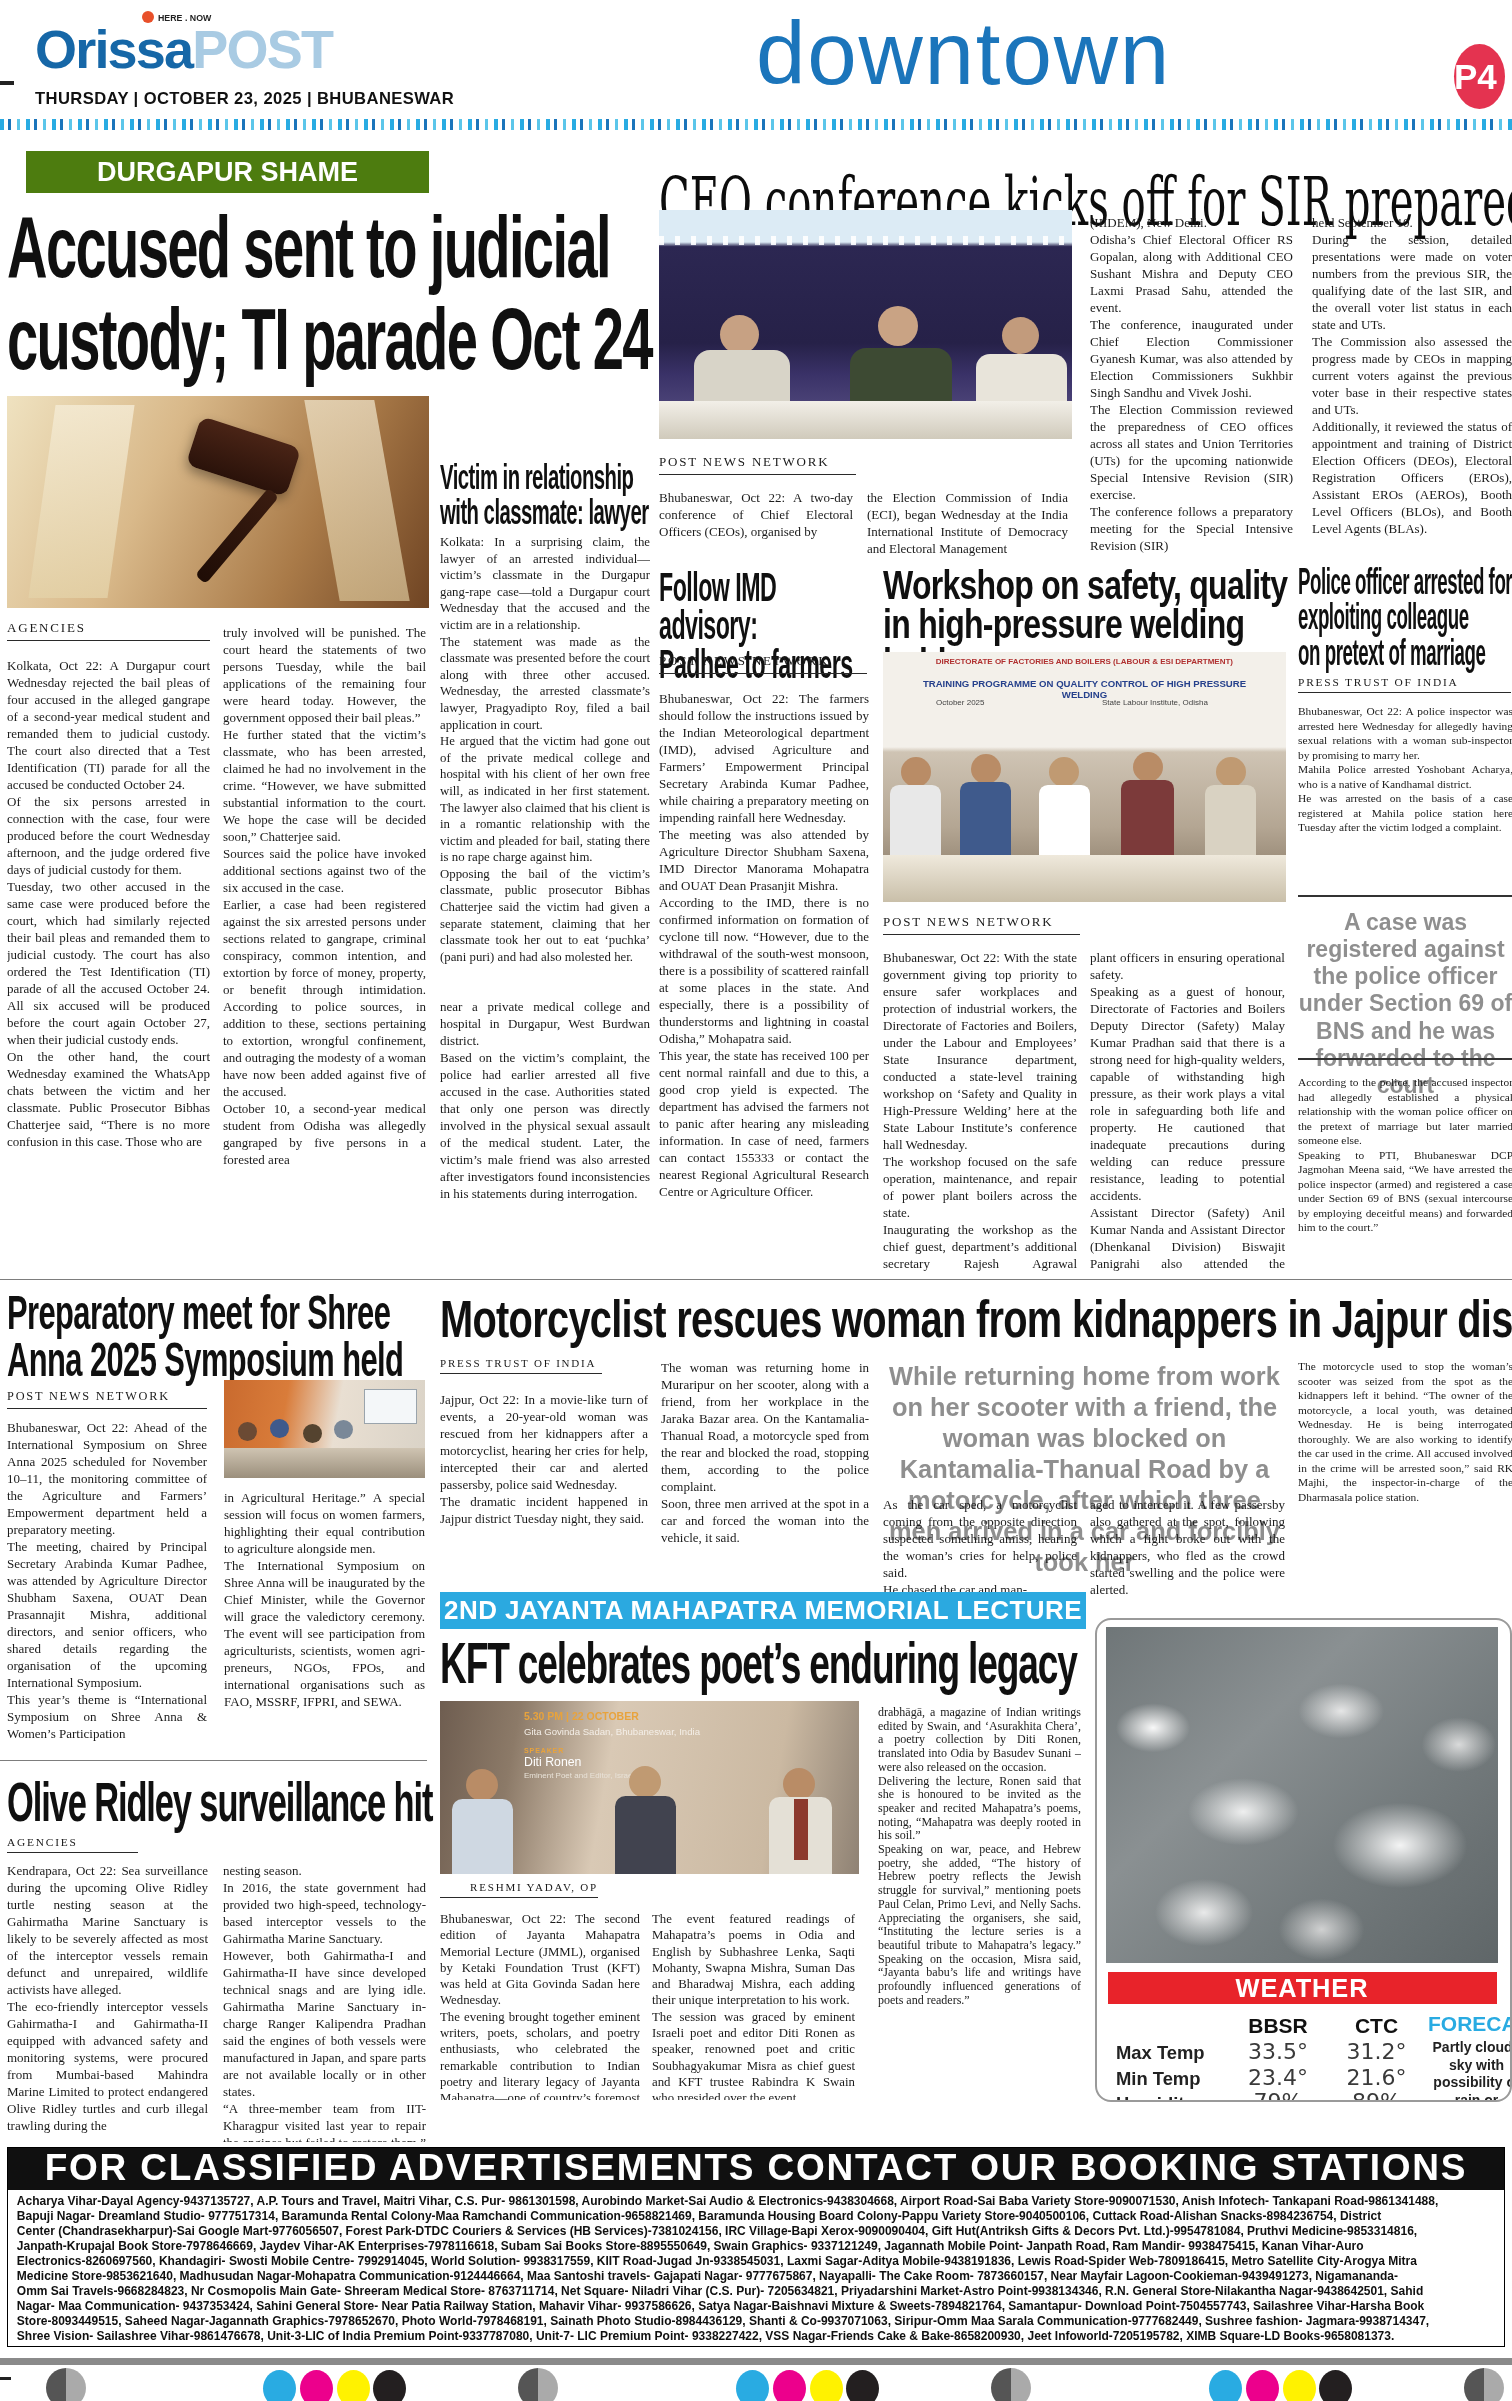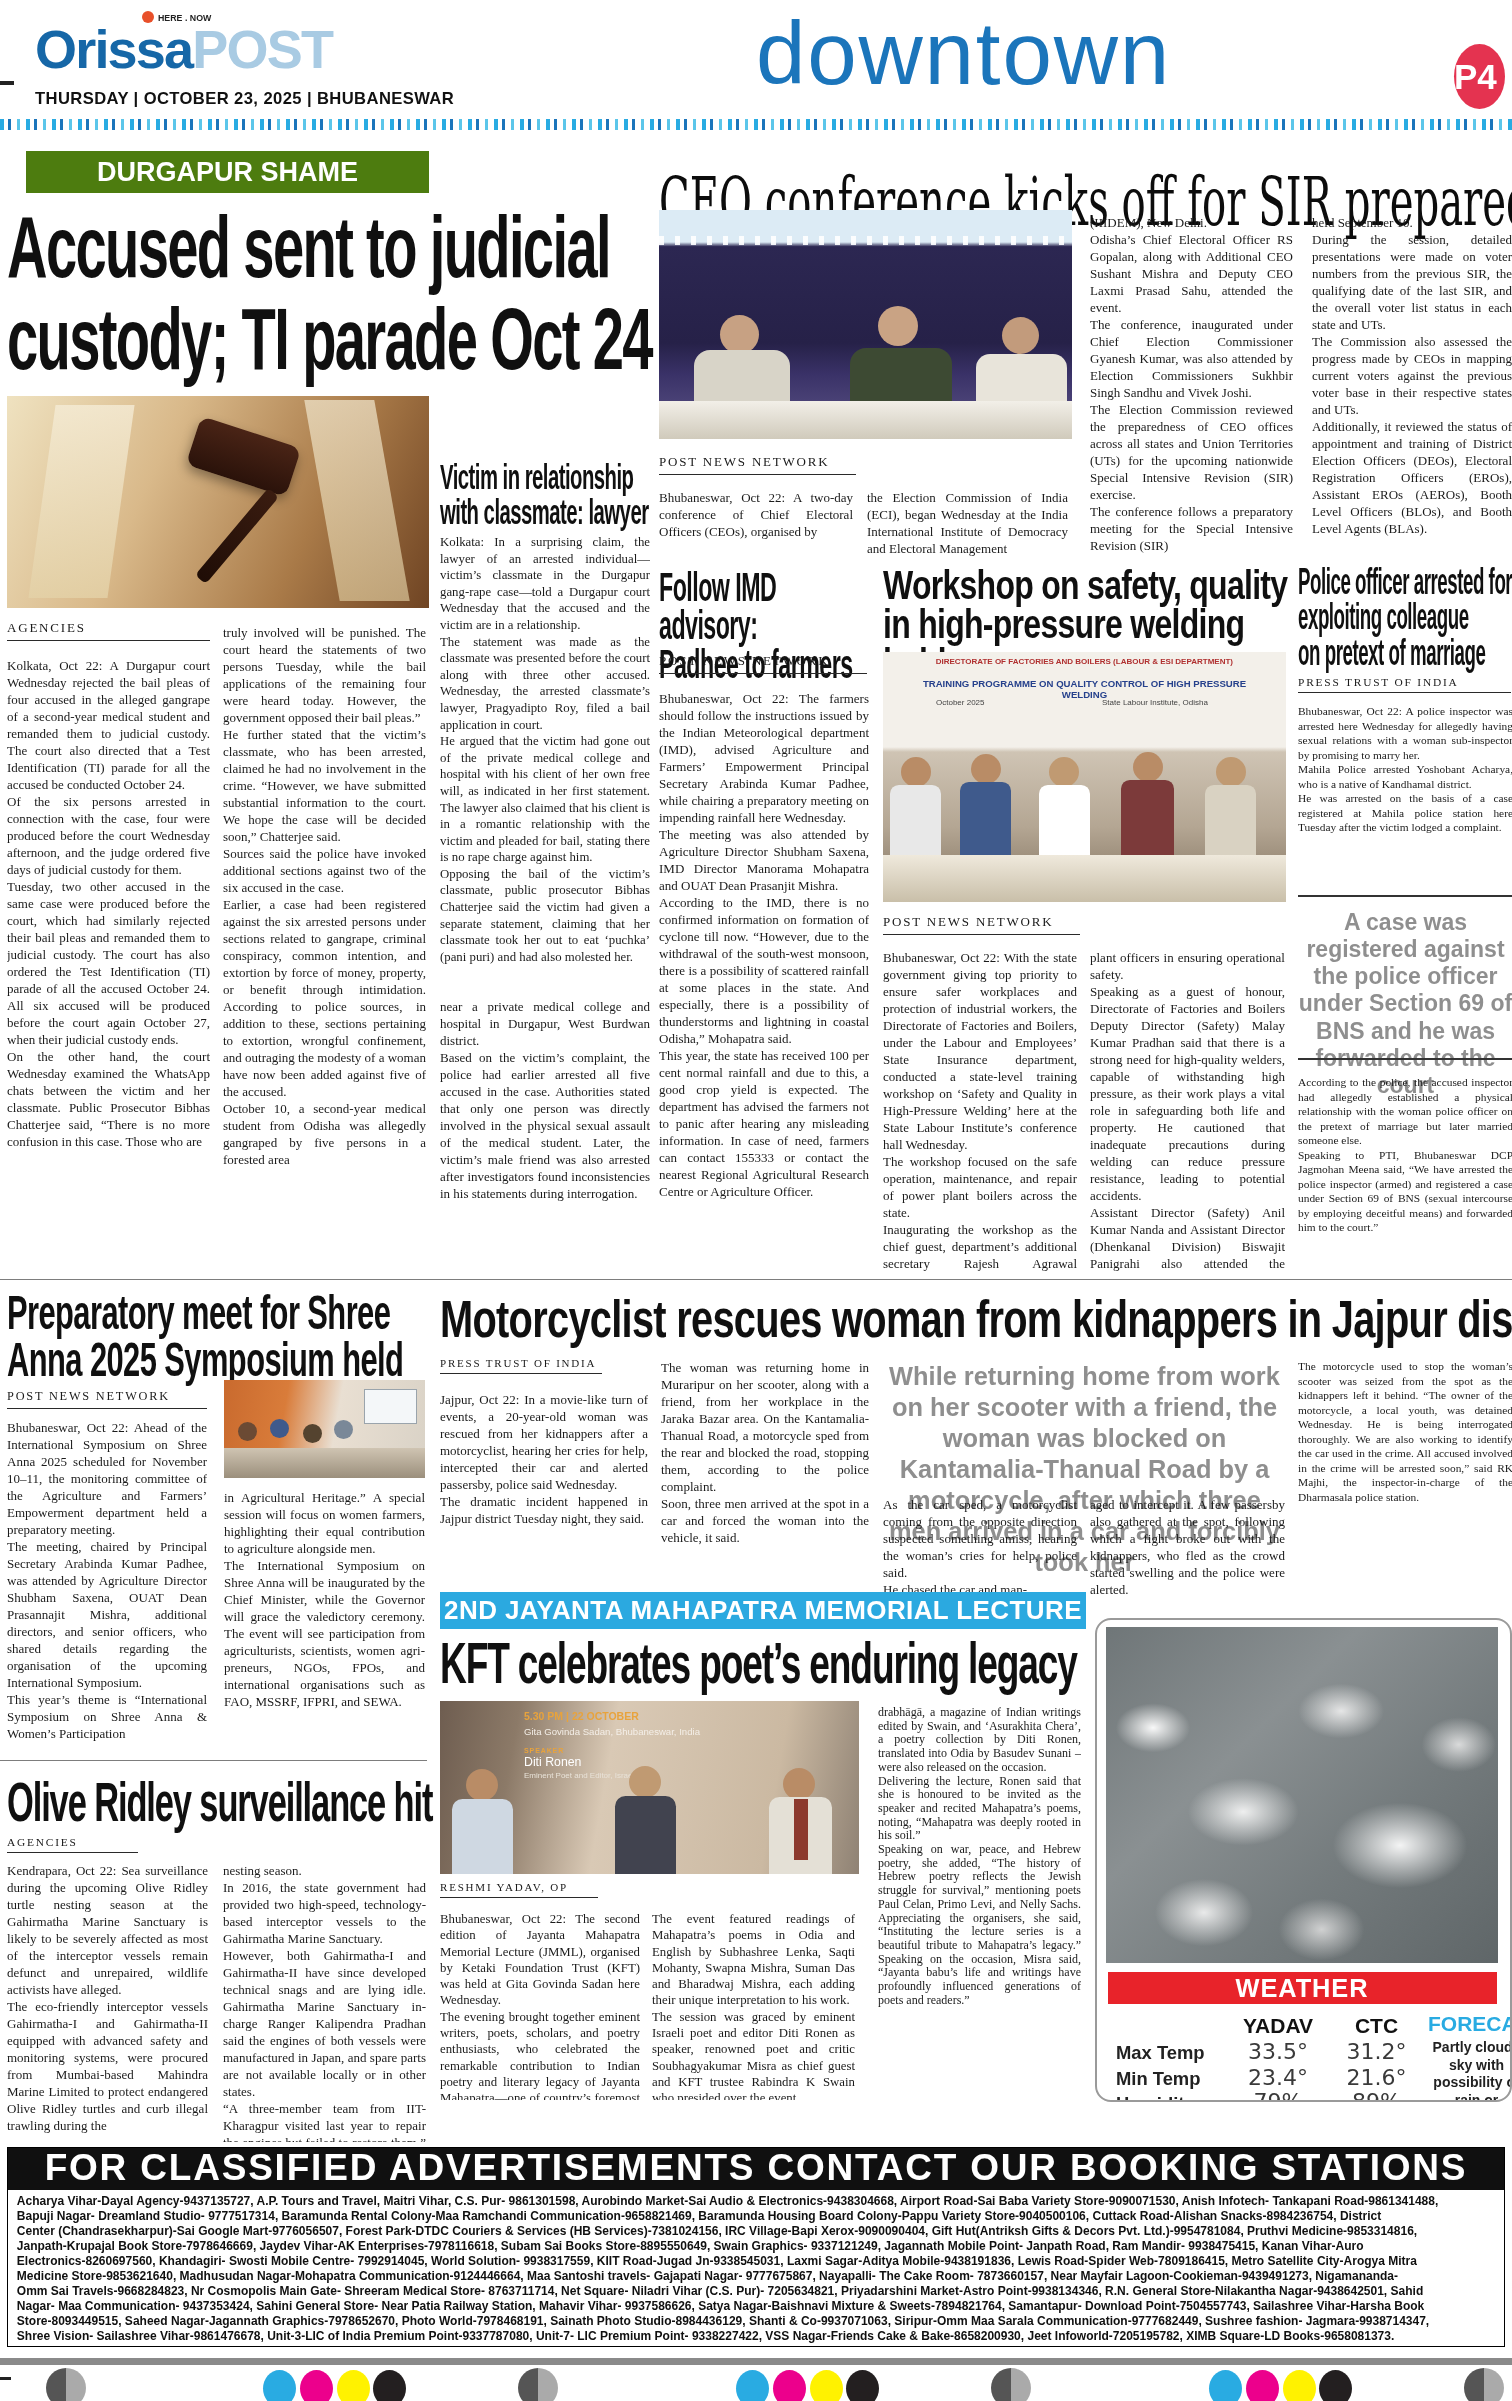--- a/index.html
+++ b/index.html
@@ -192,21 +192,21 @@
     <div class="ovl" style="left:84px;top:54px;font-family:'Liberation Sans',sans-serif;font-size:12.3px;color:#fff;">Diti Ronen</div>
     <div class="ovl" style="left:84px;top:70px;font-family:'Liberation Sans',sans-serif;font-size:8px;color:#e8e2d8;">Eminent Poet and Editor, Israel</div>
     <div class="abs" style="left:26px;top:68px;width:32px;height:32px;border-radius:50%;background:#b98c66;"></div>
     <div class="abs" style="left:12.3px;top:98px;width:61px;height:75px;border-radius:10.5px 10.5px 0 0;background:#cfd8e2;"></div>
     <div class="abs" style="left:189px;top:65px;width:32px;height:32px;border-radius:50%;background:#c09a72;"></div>
     <div class="abs" style="left:175px;top:95px;width:61px;height:79px;border-radius:10.5px 10.5px 0 0;background:#41434f;"></div>
     <div class="abs" style="left:343px;top:67px;width:32px;height:32px;border-radius:50%;background:#b98c66;"></div>
     <div class="abs" style="left:329px;top:96px;width:63px;height:77px;border-radius:10.5px 10.5px 0 0;background:#e4e0d6;"></div>
     <div class="abs" style="left:354px;top:98px;width:14px;height:61px;background:#8c3a2e;"></div>
   </div>
-  <div class="abs byline" style="left:440px;top:1881px;width:158px;font-size:11px;border-bottom-width:1.3px;">RESHMI YADAV, OP</div>
+  <div class="abs byline" style="left:440px;top:1881px;width:158px;font-size:11px;border-bottom-width:1.3px;text-align:right;">RESHMI YADAV, OP</div>
   <div class="abs bt" style="left:440px;top:1911px;width:200px;height:189px;font-size:12.8px;line-height:16.3px;font-family:Liberation Serif, serif;">Bhubaneswar, Oct 22: The second edition of Jayanta Mahapatra Memorial Lecture (JMML), organised by Ketaki Foundation Trust (KFT) was held at Gita Govinda Sadan here Wednesday.
 The evening brought together eminent writers, poets, scholars, and poetry enthusiasts, who celebrated the remarkable contribution to Indian poetry and literary legacy of Jayanta Mahapatra—one of country’s foremost poets.</div>
   <div class="abs bt" style="left:652px;top:1911px;width:203px;height:189px;font-size:12.8px;line-height:16.3px;">The event featured readings of Mahapatra’s poems in Odia and English by Subhashree Lenka, Saqti Mohanty, Swapna Mishra, Suman Das and Bharadwaj Mishra, each adding their unique interpretation to his work.
 The session was graced by eminent Israeli poet and editor Diti Ronen as speaker, renowned poet and critic Soubhagyakumar Misra as chief guest and KFT trustee Rabindra K Swain who presided over the event.
 Two publications – Chan-</div>
   <div class="abs bt bt-tight" style="left:878px;top:1706px;width:203px;height:394px;">drabhāgā, a magazine of Indian writings edited by Swain, and ‘Asurakhita Chera’, a poetry collection by Diti Ronen, translated into Odia by Basudev Sunani – were also released on the occasion.
 Delivering the lecture, Ronen said that she is honoured to be invited as the speaker and recited Mahapatra’s poems, noting, “Mahapatra was deeply rooted in his soil.”
 Speaking on war, peace, and Hebrew poetry, she added, “The history of Hebrew poetry reflects the Jewish struggle for survival,” mentioning poets Paul Celan, Primo Levi, and Nelly Sachs. Appreciating the organisers, she said, “Instituting the lecture series is a beautiful tribute to Mahapatra’s legacy.” Speaking on the occasion, Misra said, “Jayanta babu’s life and writings have profoundly influenced generations of poets and readers.”</div>
 
   <div class="abs rule" style="left:0;top:1760px;width:427px;height:1.3px;"></div>
@@ -225,21 +225,21 @@
            radial-gradient(53px 35px at 12% 30%, rgba(255,255,255,.95), rgba(255,255,255,0) 70%),
            radial-gradient(79px 48px at 35% 55%, rgba(250,250,250,.9), rgba(255,255,255,0) 70%),
            radial-gradient(61px 39px at 60% 25%, rgba(240,240,240,.9), rgba(255,255,255,0) 70%),
            radial-gradient(96px 61px at 75% 65%, rgba(255,255,255,.92), rgba(255,255,255,0) 70%),
            radial-gradient(53px 39px at 90% 35%, rgba(235,235,235,.85), rgba(255,255,255,0) 70%),
            radial-gradient(70px 48px at 25% 85%, rgba(245,245,245,.9), rgba(255,255,255,0) 70%),
            radial-gradient(61px 44px at 55% 90%, rgba(225,225,225,.85), rgba(255,255,255,0) 70%),
            linear-gradient(135deg,#6f7678 0%,#8a9092 35%,#747b7d 65%,#5f6668 100%);"></div>
     <div class="abs" style="left:10.5px;top:352px;width:389px;height:32px;background:#e8232a;color:#fff;font-family:'Liberation Sans',sans-serif;font-weight:bold;font-size:25.4px;text-align:center;line-height:32px;letter-spacing:0.9px;">WEATHER</div>
 
-    <div class="abs whead" style="left:133px;top:394px;width:96px;">YADAV</div>
+    <div class="abs whead" style="left:133px;top:394px;width:96px;">BBSR</div>
     <div class="abs whead" style="left:238px;top:394px;width:83px;">CTC</div>
     <div class="abs" style="left:331px;top:392px;width:96px;font-family:'Liberation Sans',sans-serif;font-weight:bold;font-size:21px;color:#29abe2;">FORECAST</div>
 
     <div class="abs wlabel" style="left:19px;top:422px;">Max Temp</div>
     <div class="abs wval" style="left:133px;top:419px;width:96px;">33.5°</div>
     <div class="abs wval" style="left:238px;top:419px;width:83px;">31.2°</div>
 
     <div class="abs wlabel" style="left:19px;top:448px;">Min Temp</div>
     <div class="abs wval" style="left:133px;top:445px;width:96px;">23.4°</div>
     <div class="abs wval" style="left:238px;top:445px;width:83px;">21.6°</div>

